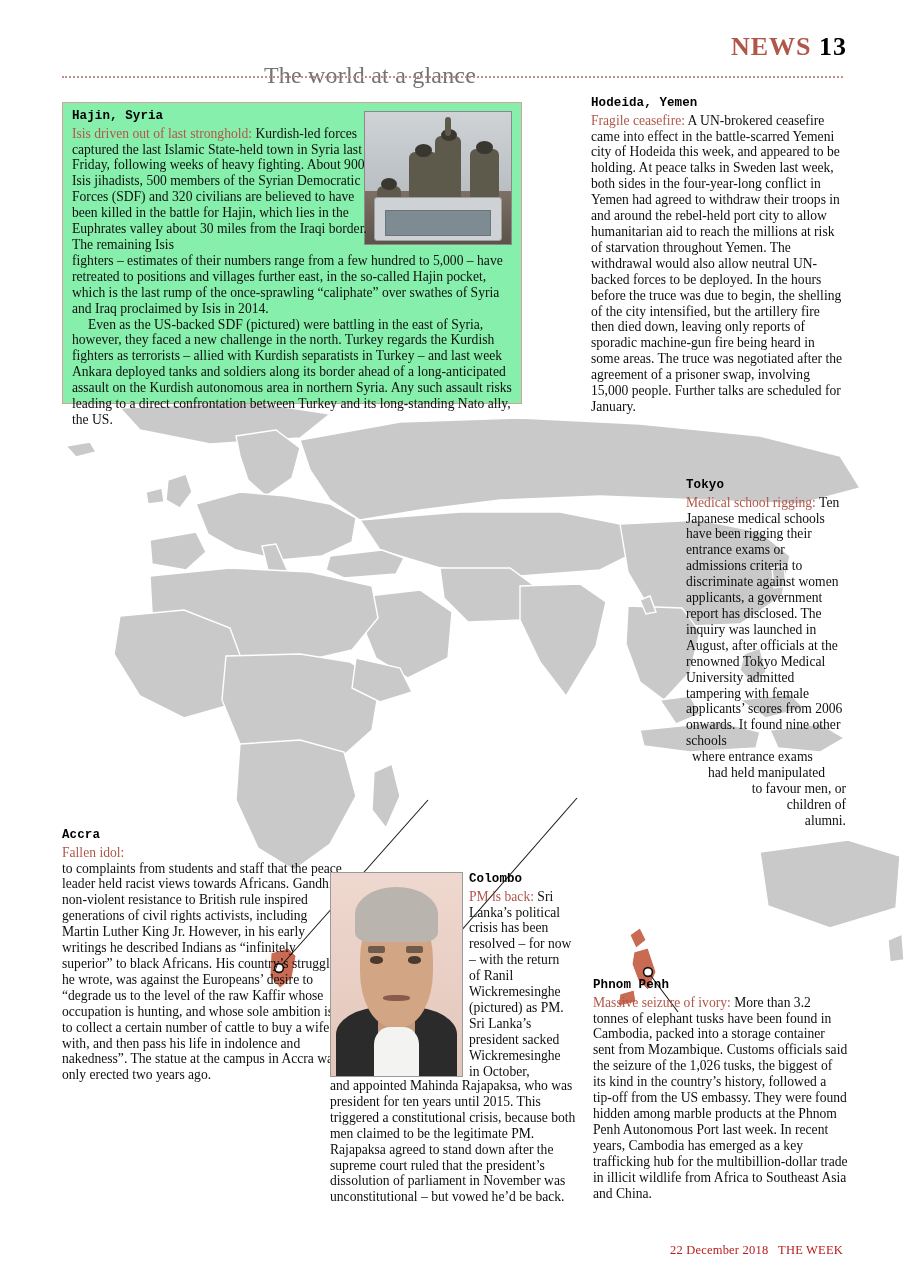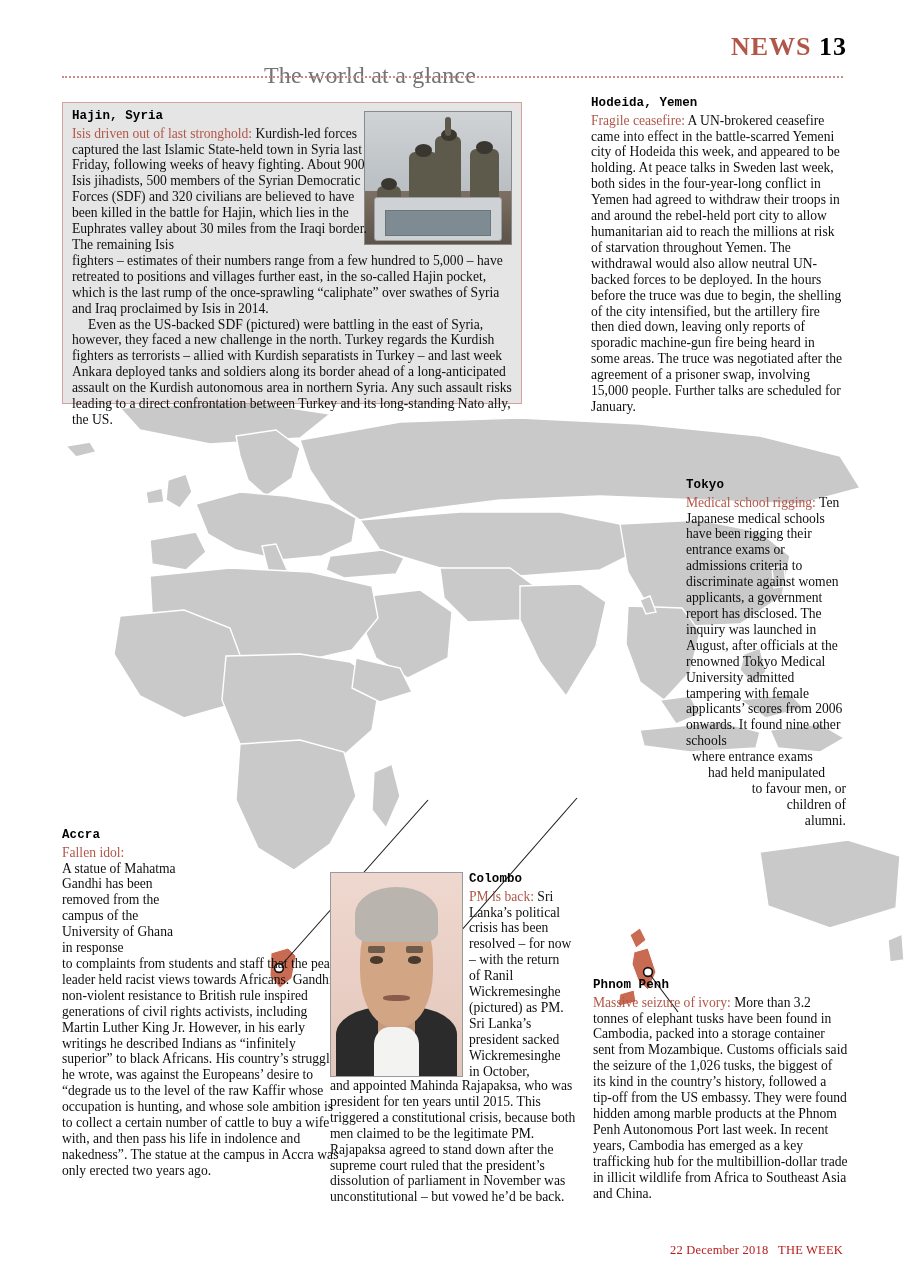--- a/index.html
+++ b/index.html
@@ -49,21 +49,21 @@
   .body-text {
     font-family:"Liberation Serif","DejaVu Serif",serif;
     font-size:13.6px; line-height:15.9px; color:#0e0e0e;
     text-align:left; margin:0;
   }
   .lede { color:#b1574a; font-weight:400; }
 
   
   #hajin-box {
     position:absolute; left:62px; top:102px; width:460px; height:302px;
-    border:1px solid #d4a29a; background:#e5e5e5;
+    border:1px solid #d4a29a; background:#86efac;
   }
   #hajin-inner { position:absolute; left:9px; top:6px; width:440px; }
   #hajin-photo {
     position:absolute; right:9px; top:8px; width:148px; height:134px;
     border:1px solid #8a8a8a; overflow:hidden;
   }
   #hajin-text { width:440px; }
   #hajin-text .wrapcol { width:300px; }
 
   
@@ -298,21 +298,20 @@
   <p class="body-text taper1">where entrance exams</p>
   <p class="body-text taper2">had held manipulated</p>
   <p class="body-text taper3">to favour men, or</p>
   <p class="body-text taper3">children of</p>
   <p class="body-text taper3">alumni.</p>
 </div>
 
 <div class="article" id="accra">
   <div class="kicker">Accra</div>
   <div class="lede body-text">Fallen idol:</div>
-  <p class="body-text narrow">A statue of Mahatma Gandhi has been removed from the campus of the University of Ghana in response</p>
   <p class="body-text">to complaints from students and staff that the peace leader held racist views towards Africans. Gandhi’s non-violent resistance to British rule inspired generations of civil rights activists, including Martin Luther King Jr. However, in his early writings he described Indians as “infinitely superior” to black Africans. His country’s struggle, he wrote, was against the Europeans’ desire to “degrade us to the level of the raw Kaffir whose occupation is hunting, and whose sole ambition is to collect a certain number of cattle to buy a wife with, and then pass his life in indolence and nakedness”. The statue at the campus in Accra was only erected two years ago.</p>
 </div>
 
 <div id="colombo-photo">
   <div class="bg"></div>
   <div class="suit"></div>
   <div class="neck"></div>
   <div class="shirt"></div>
   <div class="face"></div>
   <div class="hair"></div>

